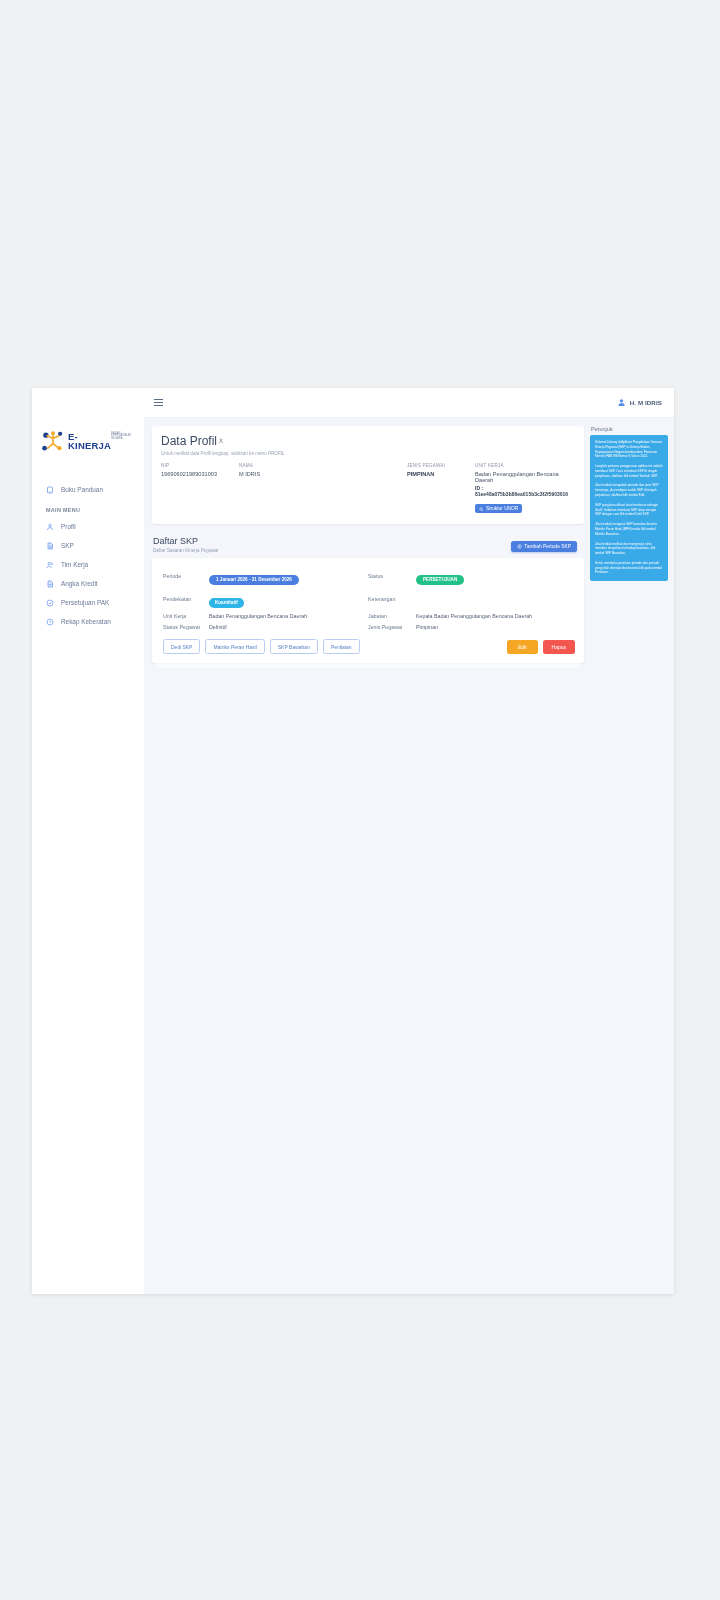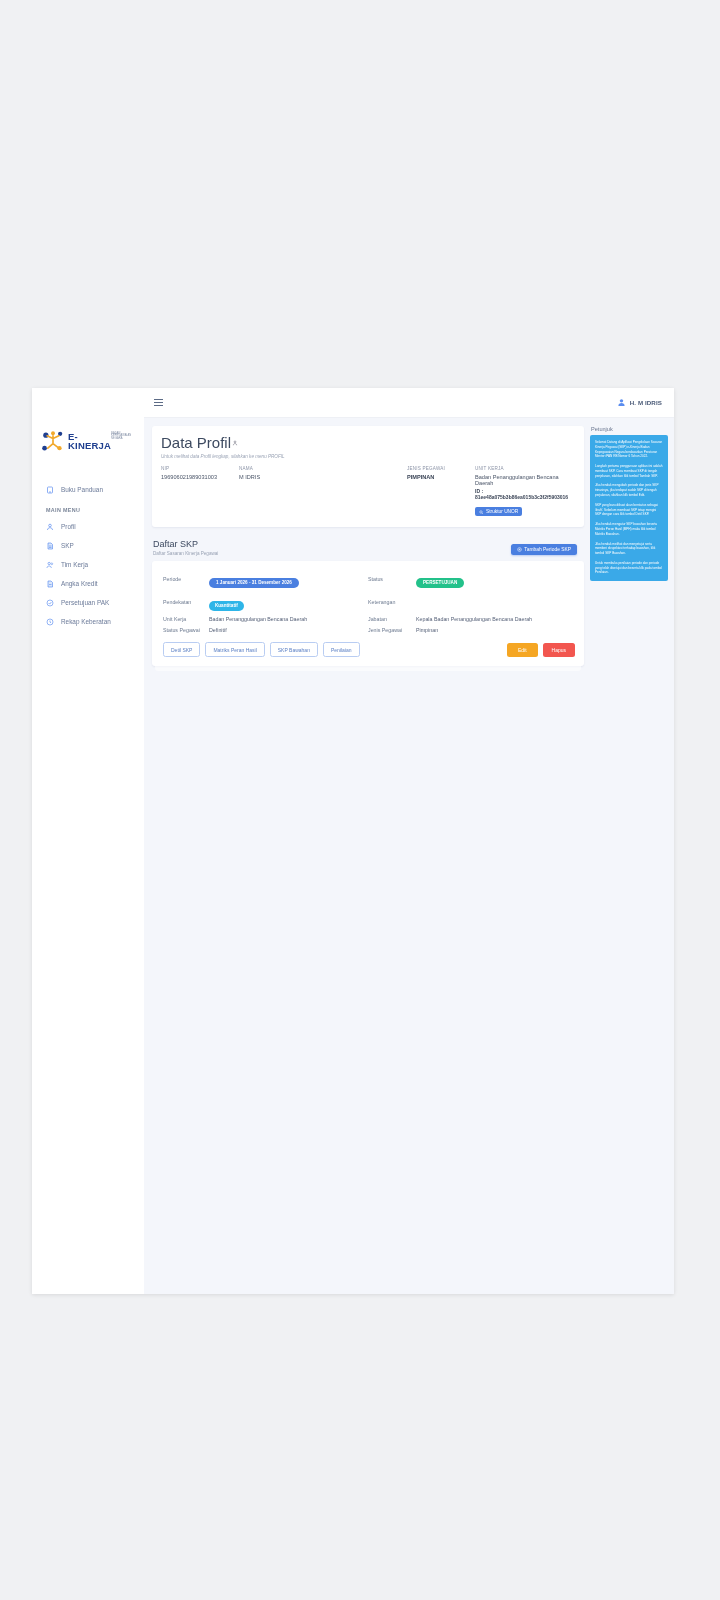--- a/index.html
+++ b/index.html
@@ -67,21 +67,21 @@
 
   .content-row { display: flex; padding: 8px 6px 0 8px; gap: 6px; }
   .content-col { flex: 1 1 auto; min-width: 0; }
   .help-col { width: 78px; flex: none; }
 
   .card {
     background: #ffffff; border-radius: 3px;
     box-shadow: 0 1px 2px rgba(50,70,110,0.08);
     padding: 8px 9px 9px 9px;
   }
-  .card-title { font-size: 15px; color: #3d4a60; font-weight: 400; display:flex; align-items:center; gap:1px;}
+  .card-title { font-size: 12px; color: #3d4a60; font-weight: 400; display:flex; align-items:center; gap:1px;}
   .card-sub { font-size: 4.6px; color: #9aa3b5; font-style: italic; margin-top: 3px; }
 
   .profile-grid {
     display: grid;
     grid-template-columns: 78px 168px 68px 1fr;
     margin-top: 7px;
   }
   .f-label { font-size: 4.6px; color: #8d95a8; letter-spacing: .2px; }
   .f-value { font-size: 5.6px; color: #4a5568; margin-top: 3px; }
   .f-value.bold { font-weight: 700; color: #3b4557; }

